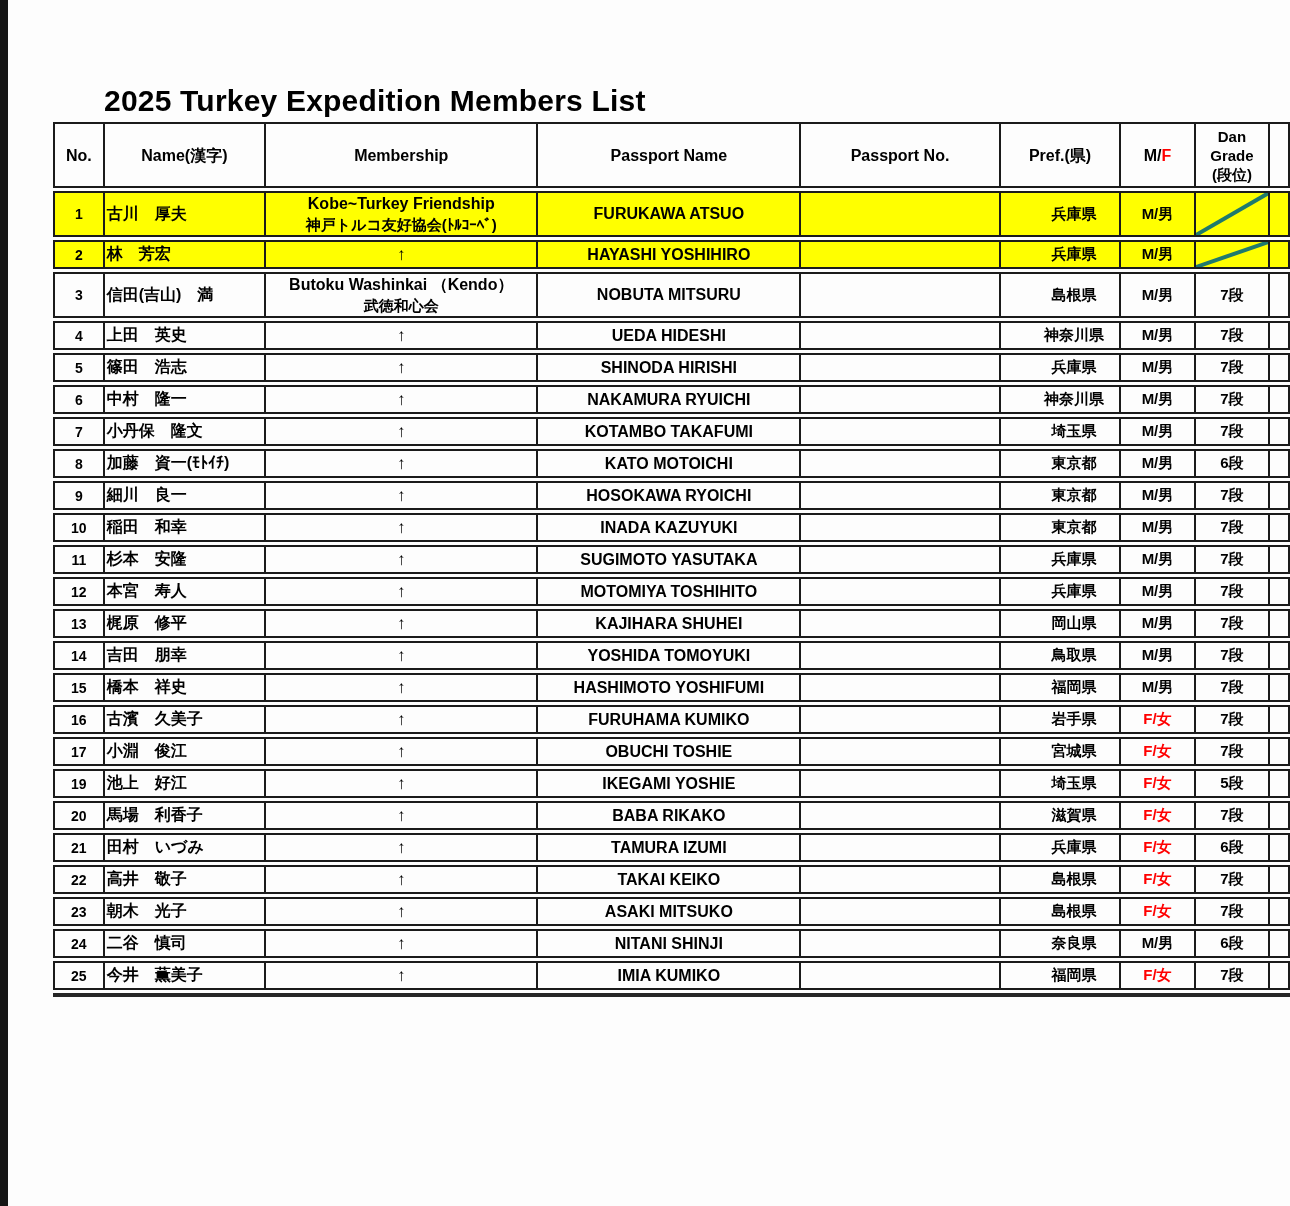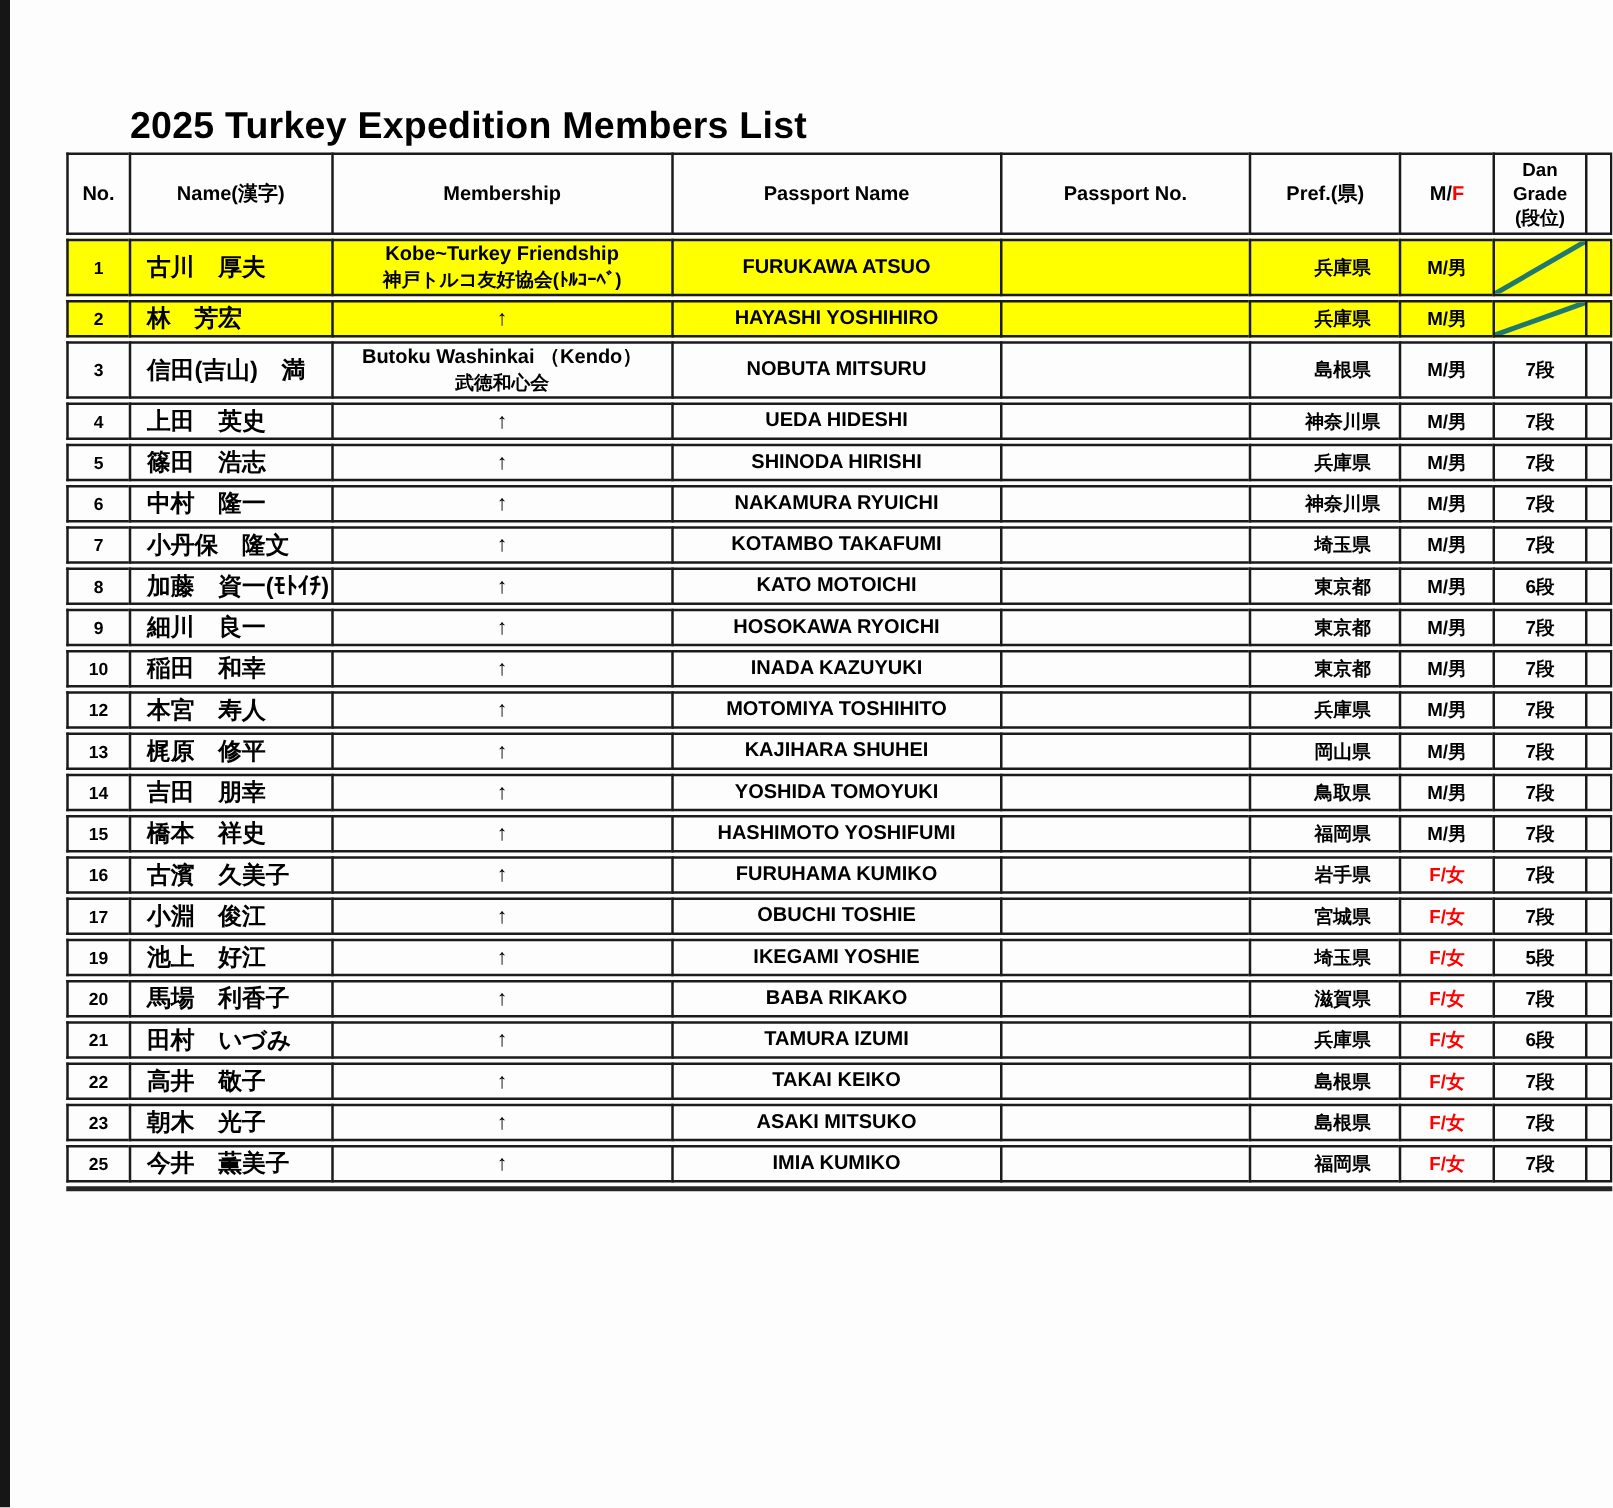--- a/index.html
+++ b/index.html
@@ -13,21 +13,21 @@
   table{border-collapse:separate;border-spacing:0 3px;table-layout:fixed;margin-left:53px;}
   th,td{
     border:2px solid #1b1b1b;border-right:none;
     padding:0;box-sizing:border-box;overflow:hidden;white-space:nowrap;
   }
   thead th{height:66px;vertical-align:middle;font-size:16px;font-weight:bold;line-height:19px;}
   tbody td{height:29px;vertical-align:middle;font-weight:bold;}
   tr.hl td{background:#ffff00;}
   .red{color:#ff0000;}
   .c-no{text-align:center;font-size:14px;}
-  .c-name{text-align:left;font-size:19px;padding-left:13px;}
+  .c-name{text-align:left;font-size:16px;padding-left:2px;}
   .c-mem{text-align:center;font-size:16px;line-height:21px;}
   .c-mem .jp{font-size:15px;}
   .c-mem .arrow{font-size:17px;}
   .c-pname{text-align:center;font-size:16px;}
   .c-pno{text-align:center;}
   .c-pref{text-align:center;font-size:15px;padding-left:28px;}
   .c-mf{text-align:center;font-size:15px;}
   .c-dan{text-align:center;font-size:15px;position:relative;}
   .c-dan .slash{position:absolute;left:0;top:0;width:100%;height:100%;display:block;}
   .c-stub{border-right:2px solid #1b1b1b;}
@@ -189,20 +189,31 @@
         <td class="c-name">稲田　和幸</td>
         <td class="c-mem"><span class="arrow">↑</span></td>
         <td class="c-pname">INADA KAZUYUKI</td>
         <td class="c-pno"></td>
         <td class="c-pref">東京都</td>
         <td class="c-mf">M/男</td>
         <td class="c-dan">7段</td>
         <td class="c-stub"></td>
       </tr>
       <tr>
+        <td class="c-no">11</td>
+        <td class="c-name">杉本　安隆</td>
+        <td class="c-mem"><span class="arrow">↑</span></td>
+        <td class="c-pname">SUGIMOTO YASUTAKA</td>
+        <td class="c-pno"></td>
+        <td class="c-pref">兵庫県</td>
+        <td class="c-mf">M/男</td>
+        <td class="c-dan">7段</td>
+        <td class="c-stub"></td>
+      </tr>
+      <tr>
         <td class="c-no">12</td>
         <td class="c-name">本宮　寿人</td>
         <td class="c-mem"><span class="arrow">↑</span></td>
         <td class="c-pname">MOTOMIYA TOSHIHITO</td>
         <td class="c-pno"></td>
         <td class="c-pref">兵庫県</td>
         <td class="c-mf">M/男</td>
         <td class="c-dan">7段</td>
         <td class="c-stub"></td>
       </tr>
@@ -310,20 +321,31 @@
         <td class="c-name">朝木　光子</td>
         <td class="c-mem"><span class="arrow">↑</span></td>
         <td class="c-pname">ASAKI MITSUKO</td>
         <td class="c-pno"></td>
         <td class="c-pref">島根県</td>
         <td class="c-mf red">F/女</td>
         <td class="c-dan">7段</td>
         <td class="c-stub"></td>
       </tr>
       <tr>
+        <td class="c-no">24</td>
+        <td class="c-name">二谷　慎司</td>
+        <td class="c-mem"><span class="arrow">↑</span></td>
+        <td class="c-pname">NITANI SHINJI</td>
+        <td class="c-pno"></td>
+        <td class="c-pref">奈良県</td>
+        <td class="c-mf">M/男</td>
+        <td class="c-dan">6段</td>
+        <td class="c-stub"></td>
+      </tr>
+      <tr>
         <td class="c-no">25</td>
         <td class="c-name">今井　薫美子</td>
         <td class="c-mem"><span class="arrow">↑</span></td>
         <td class="c-pname">IMIA KUMIKO</td>
         <td class="c-pno"></td>
         <td class="c-pref">福岡県</td>
         <td class="c-mf red">F/女</td>
         <td class="c-dan">7段</td>
         <td class="c-stub"></td>
       </tr>

